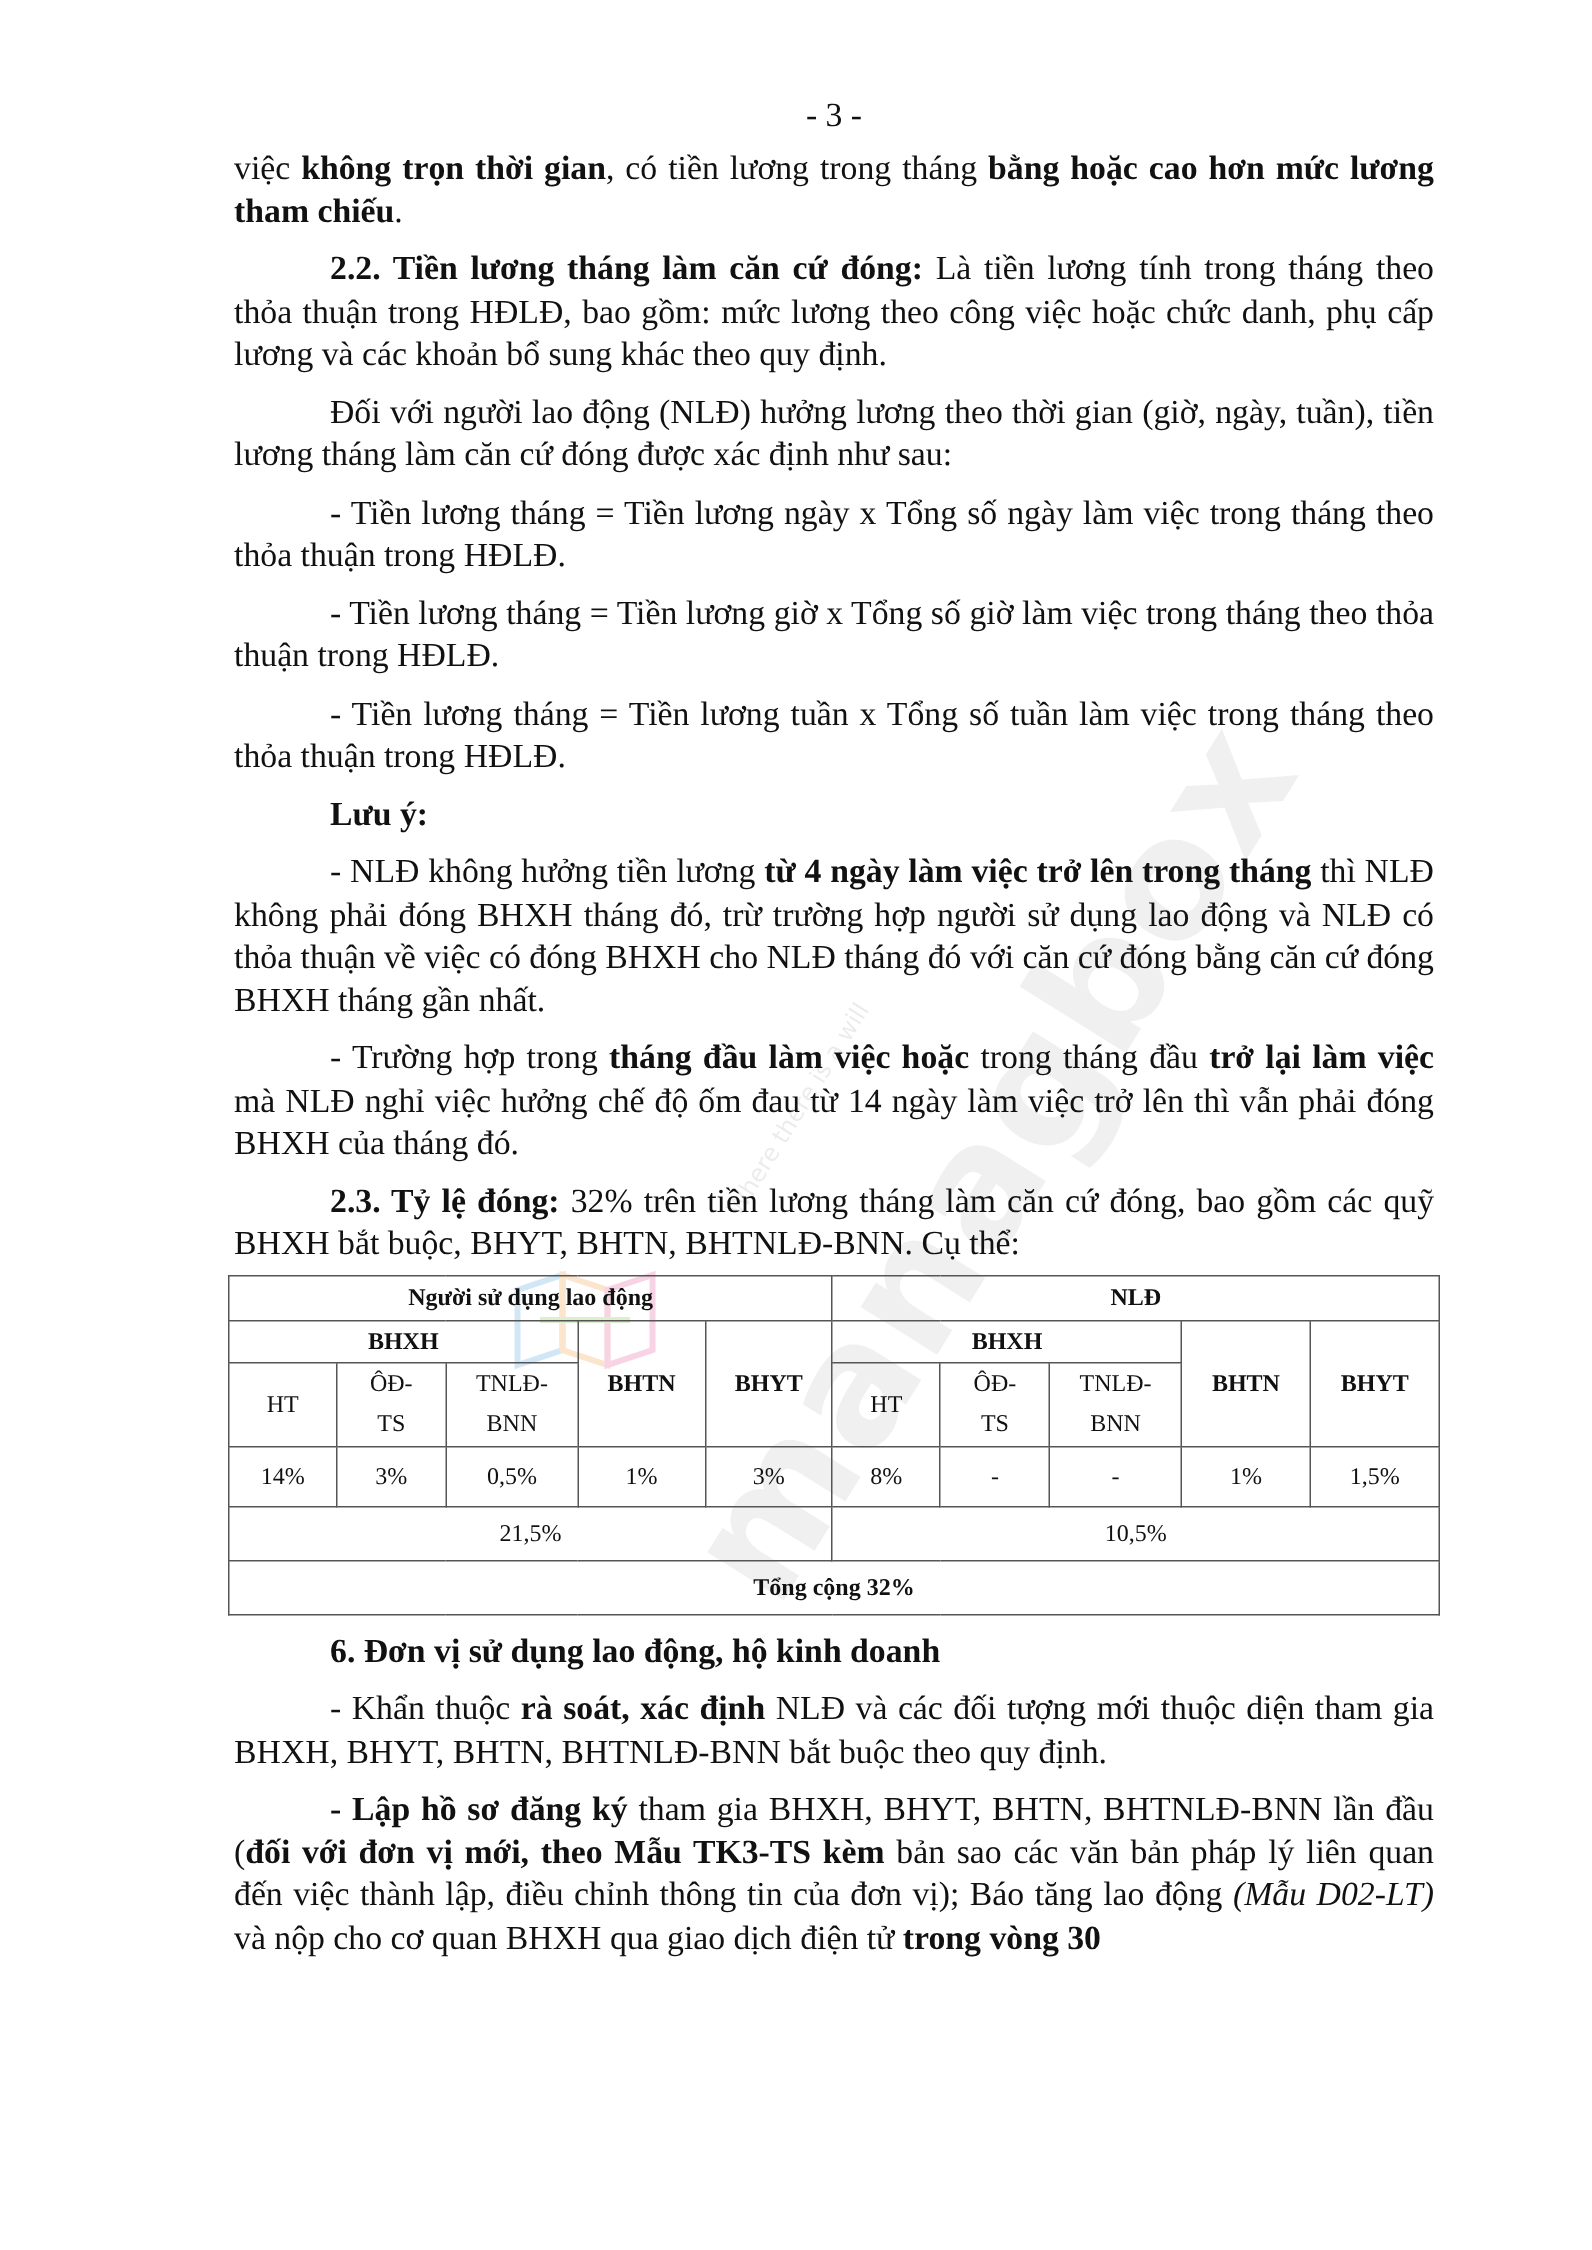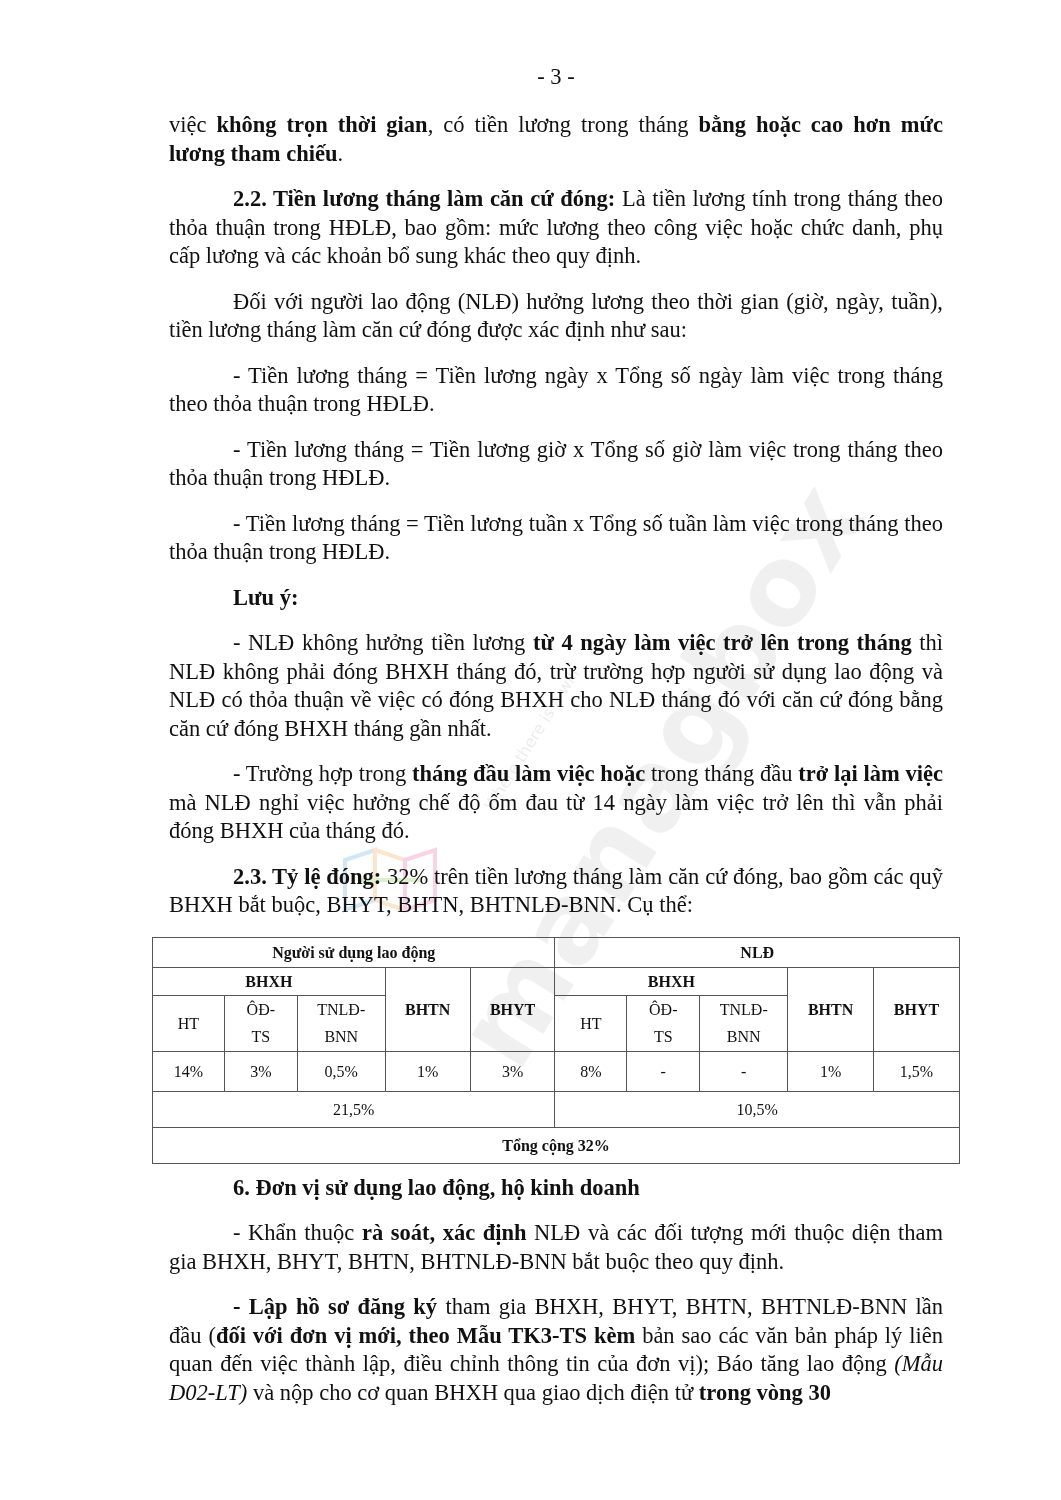--- a/index.html
+++ b/index.html
@@ -1,20 +1,20 @@
 <!DOCTYPE html>
 <html><head>
 <meta charset="utf-8">
 <style>
   html, body { margin: 0; padding: 0; background: #ffffff; }
   body { width: 1061px; height: 1500px; position: relative; overflow: hidden;
          font-family: "Liberation Serif", "DejaVu Serif", serif; color: #111; }
   .page { position: absolute; left: 152px; top: 60px; width: 808px; font-size: 22.5px; line-height: 28.5px; }
   .pnum { text-align: center; margin: 0 0 0 0; height: 34px; line-height: 34px; }
-  p { margin: 17px; text-align: justify; }
+  p { margin: 4px; text-align: justify; }
   .ind { text-indent: 64px; }
   .gap { margin-top: 10px; }
   b { font-weight: bold; }
   .u { font-weight: bold; }
   i { font-style: italic; }
   table.rates { border-collapse: collapse; width: 808px; margin-top: 6px; margin-bottom: 8px; font-size: 16px; }
   table.rates td { border: 1.5px solid #555; text-align: center; vertical-align: middle; padding: 0 2px; line-height: 27px; }
   table.rates td.b { font-weight: bold; }
   .watermark { position: absolute; left: 330px; top: 560px; width: 460px; height: 340px; pointer-events: none; }
   .wm-text { position: absolute; left: 0; top: 150px; transform: rotate(-58deg); font-family: "DejaVu Sans", sans-serif;

